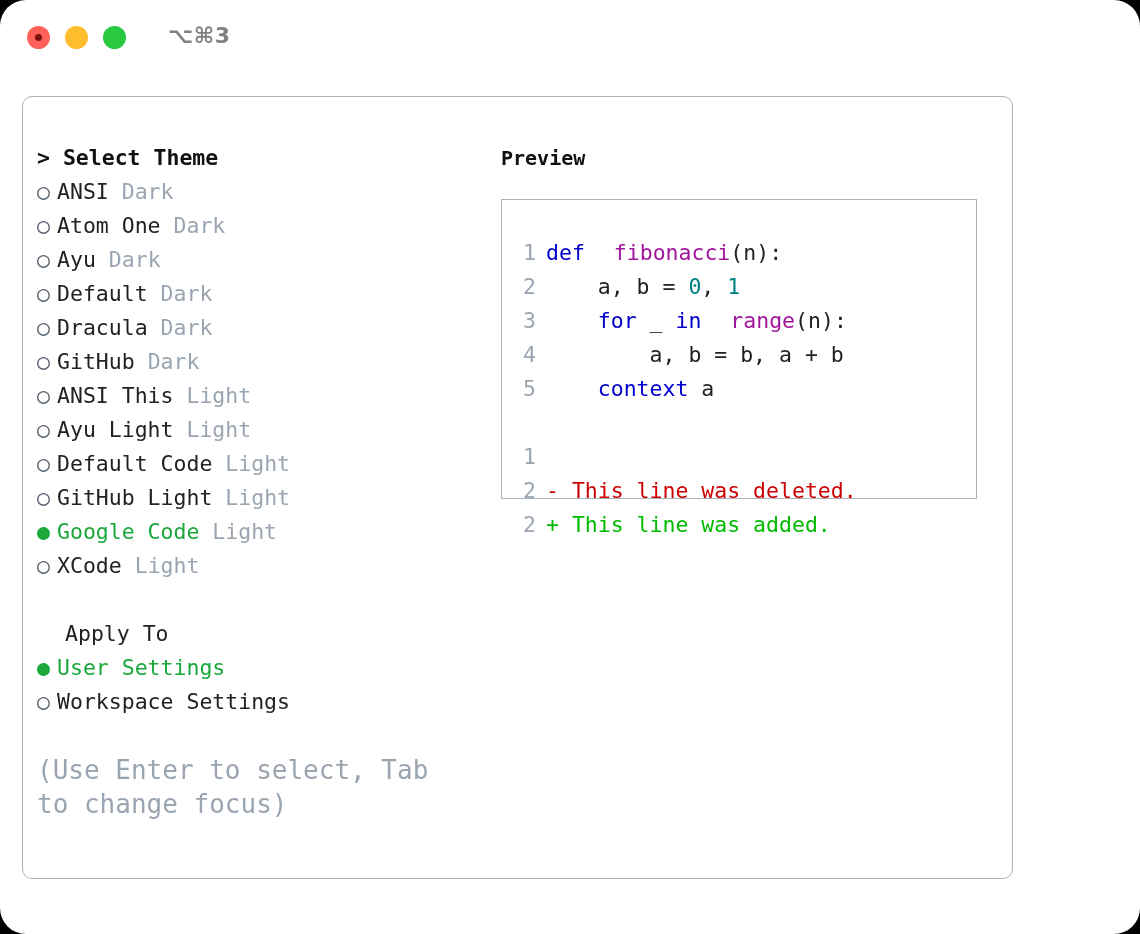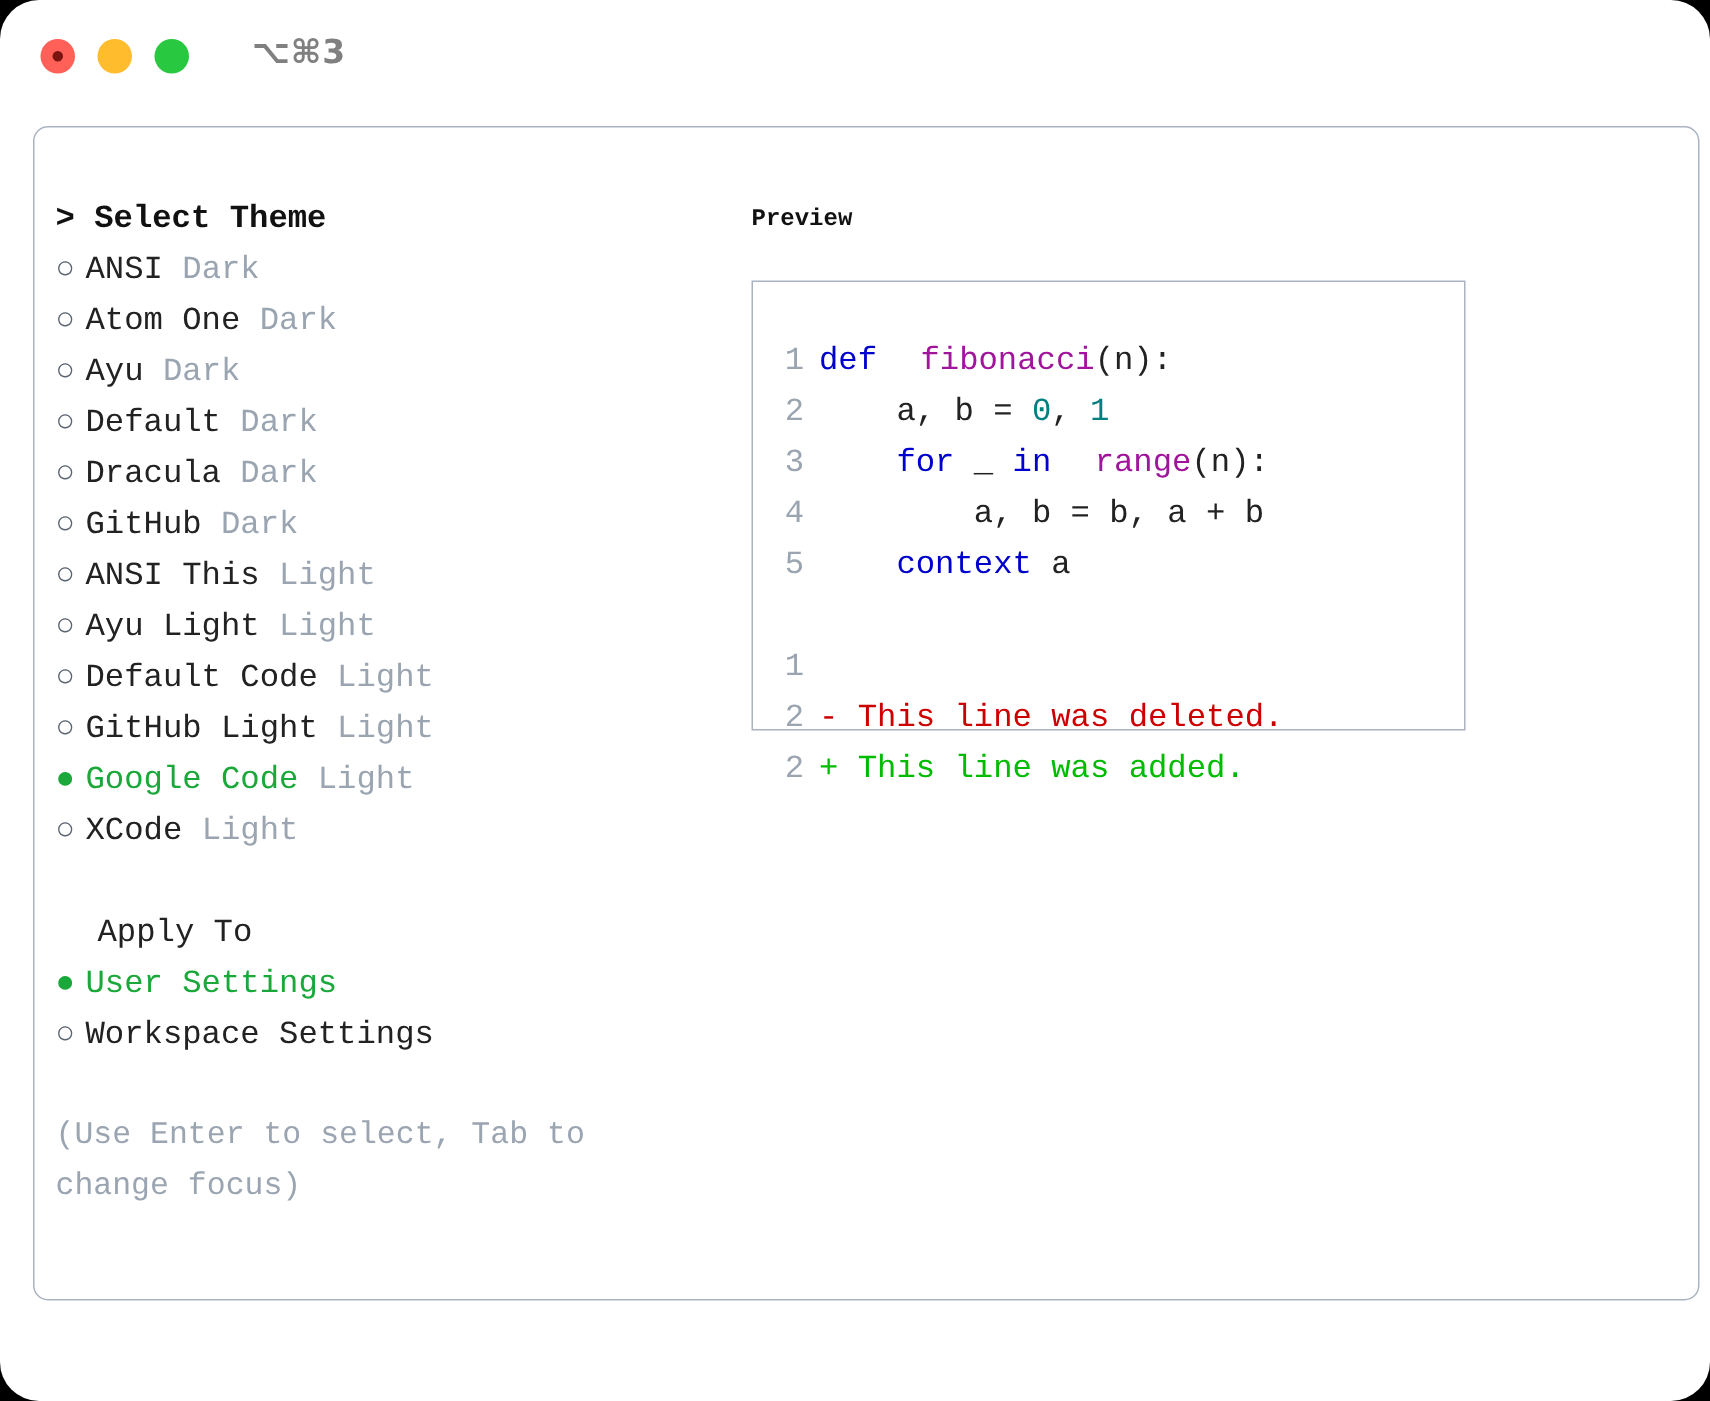--- a/index.html
+++ b/index.html
@@ -66,28 +66,27 @@
     font-size: 22px;
     font-weight: bold;
     color: #808080;
     letter-spacing: 0.5px;
   }
 
   
   .panel {
     position: absolute;
     left: 22px;
-    top: 84px;
-    width: 1111px;
+    top: 96px;
+    width: 991px;
     height: 783px;
     border: 1.5px solid #aab4c0;
     border-radius: 10px;
     box-sizing: border-box;
     background: #ffffff;
-    font-family: Liberation Mono, monospace;
   }
 
   
   .left-col {
     position: absolute;
     left: 14px;
     top: 44px;
     width: 440px;
   }
   .list-header {
@@ -124,36 +123,36 @@
   .group-title {
     font-size: 21.5px;
     color: #222222;
     line-height: 34px;
     padding-left: 28px;
     white-space: pre;
   }
 
   .hint {
     margin-top: 34px;
-    font-size: 21px;
+    font-size: 26px;
     line-height: 34px;
     color: #9aa5b1;
     width: 420px;
     white-space: pre-wrap;
   }
 
   
   .right-col {
     position: absolute;
     left: 478px;
     top: 44px;
     width: 500px;
   }
   .preview-title {
-    font-size: 16px;
+    font-size: 20px;
     font-weight: bold;
     color: #111111;
     line-height: 34px;
   }
   .preview-box {
     margin-top: 24px;
     width: 476px;
     height: 300px;
     border: 1.5px solid #aab4c0;
     box-sizing: border-box;

